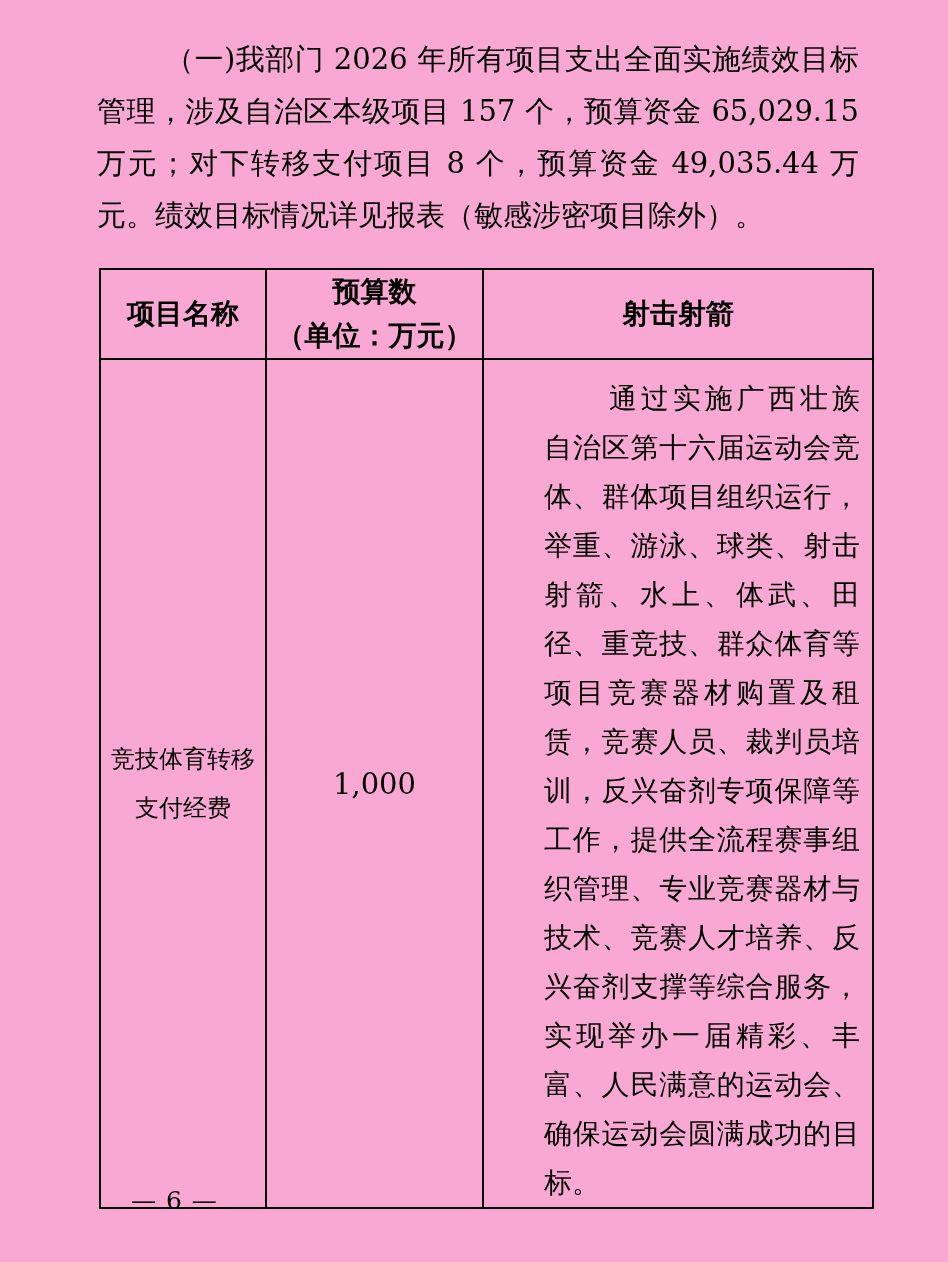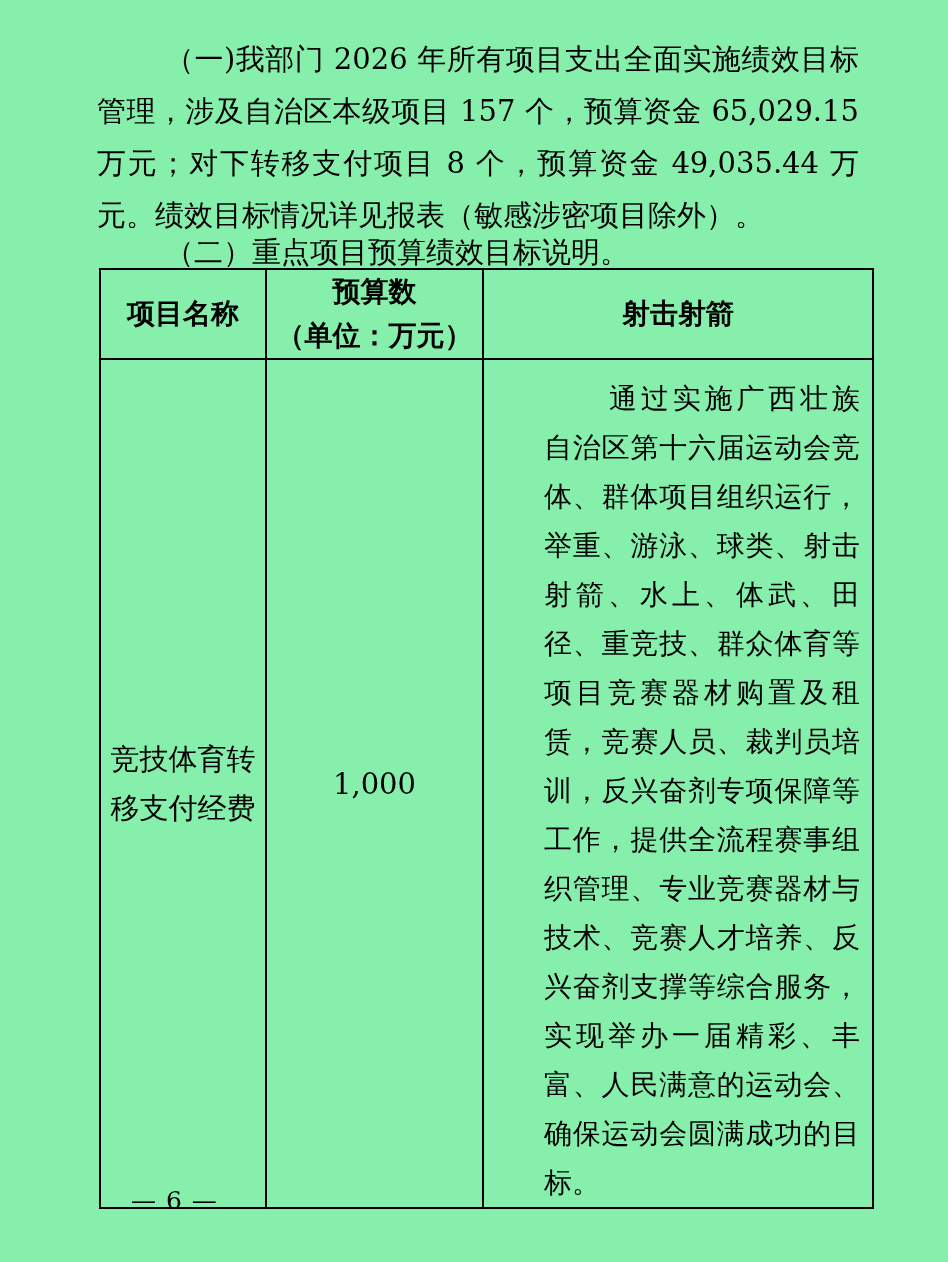--- a/index.html
+++ b/index.html
@@ -1,21 +1,21 @@
 <!DOCTYPE html>
 <html><head>
 <meta charset="utf-8">
 <style>
   * { margin: 0; padding: 0; box-sizing: border-box; }
   html, body { background: #ffffff; }
   .page {
     position: relative;
     width: 948px;
     height: 1262px;
-    background: #86efac;
+    background: #f9a8d4;
     color: #000000;
     font-family: "DejaVu Serif", "Liberation Serif", serif;
     overflow: hidden;
   }
   .para {
     position: absolute;
     left: 97px;
     width: 762px;
     font-size: 29px;
     text-align: justify;
@@ -42,21 +42,21 @@
     font-weight: bold;
     font-size: 28px;
     line-height: 44px;
     text-align: center;
     vertical-align: middle;
     padding: 0 4px;
   }
   td.cell-project {
     text-align: center;
     vertical-align: middle;
-    font-size: 29px;
+    font-size: 24px;
     line-height: 49px;
     padding: 0 8px;
     word-break: break-all;
   }
   td.cell-budget {
     text-align: center;
     vertical-align: middle;
     font-size: 29px;
   }
   td.cell-target {
@@ -80,21 +80,20 @@
     letter-spacing: 1px;
   }
 </style>
 </head>
 <body>
 
 <div class="page">
 
   <p class="para para-1">（一)我部门 2026 年所有项目支出全面实施绩效目标管理，涉及自治区本级项目 157 个，预算资金 65,029.15 万元；对下转移支付项目 8 个，预算资金 49,035.44 万元。绩效目标情况详见报表（敏感涉密项目除外）。</p>
 
-  <p class="para para-2">（二）重点项目预算绩效目标说明。</p>
 
   <table class="budget">
     <colgroup>
       <col style="width:166px">
       <col style="width:217px">
       <col style="width:390px">
     </colgroup>
     <thead>
       <tr>
         <th class="hdr">项目名称</th>

